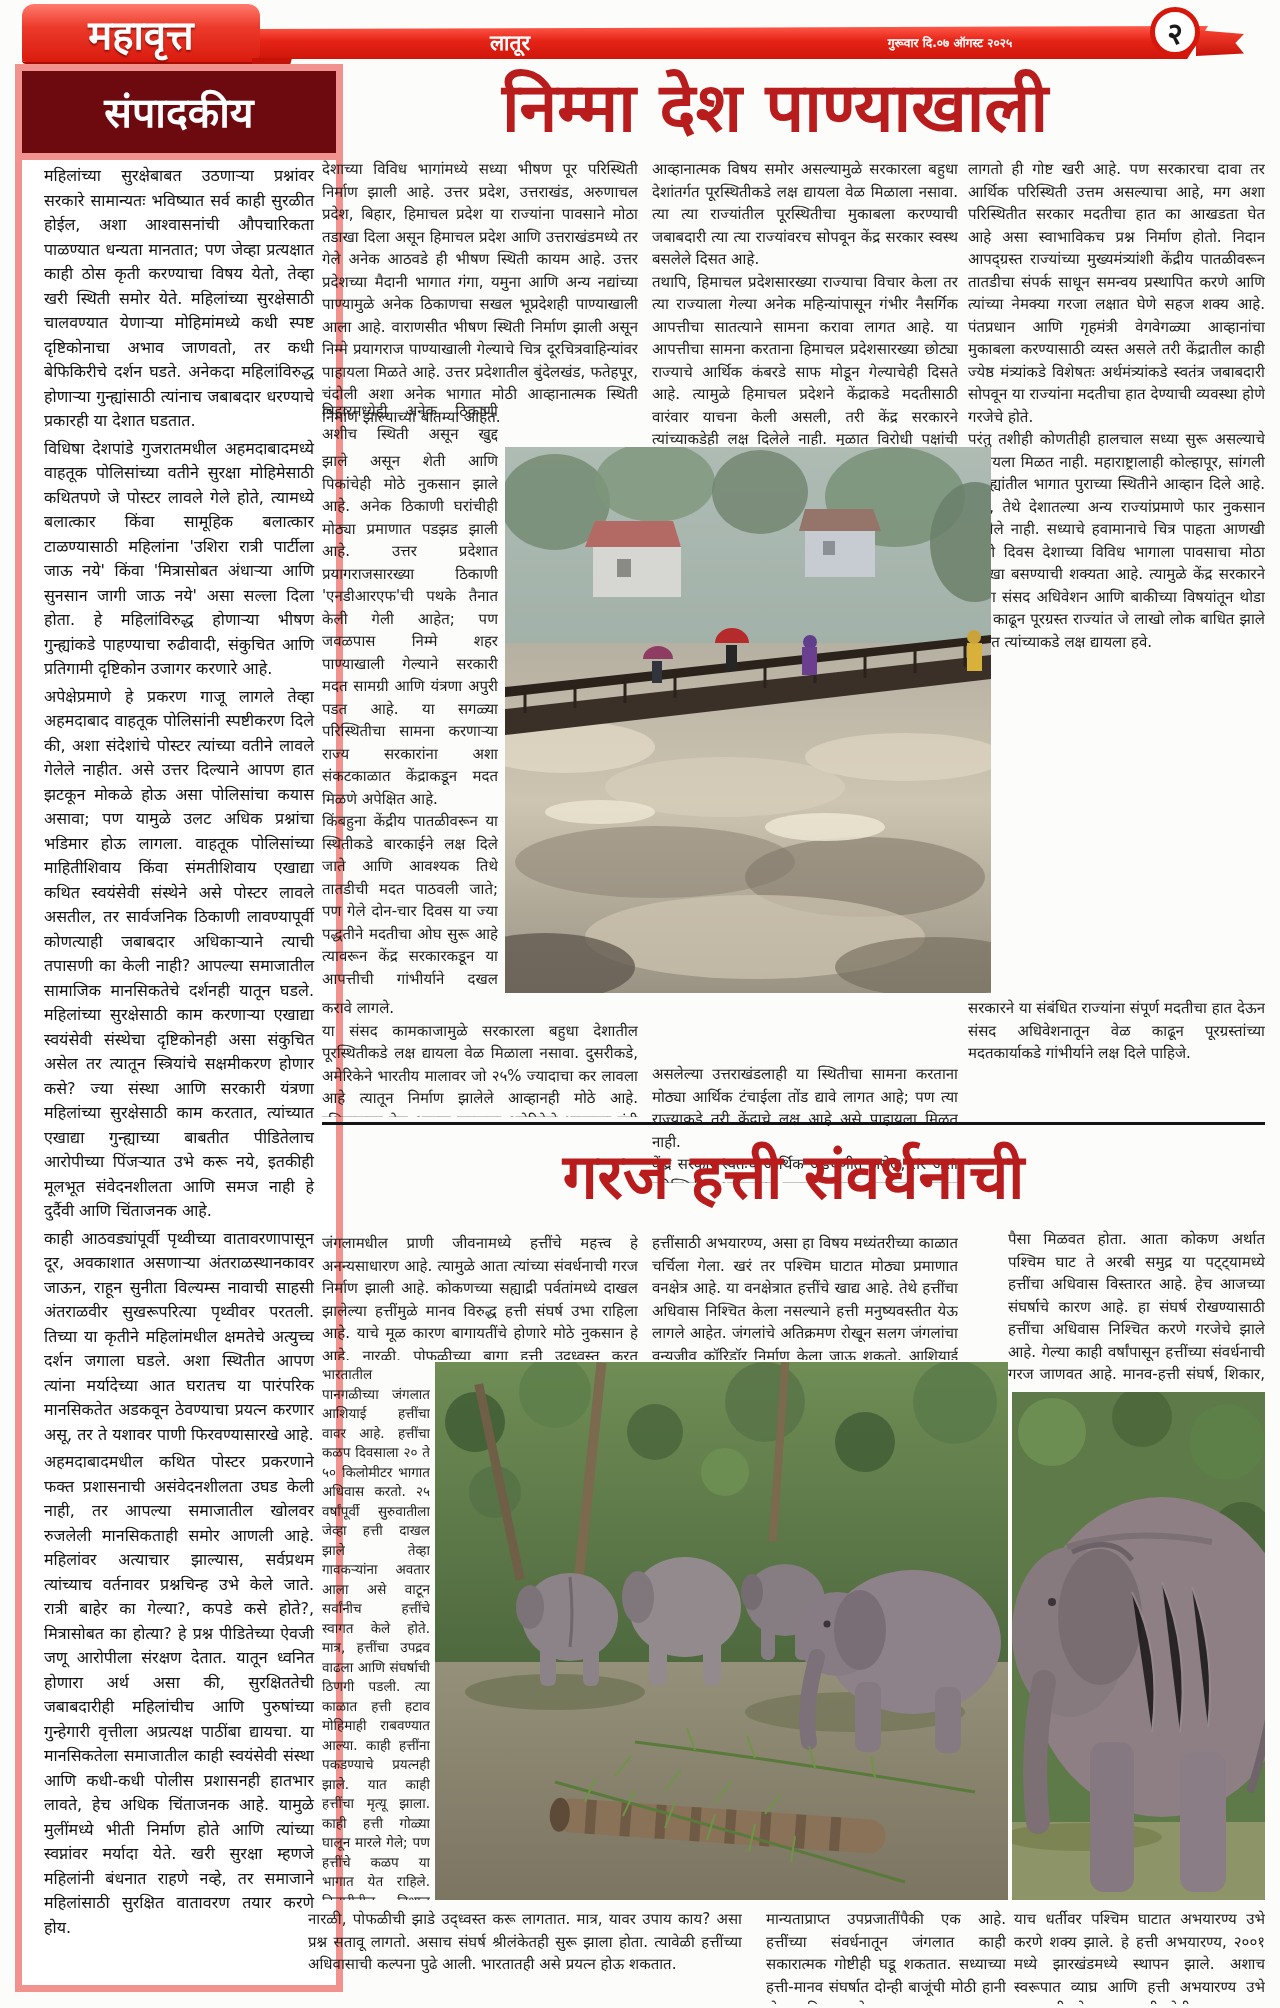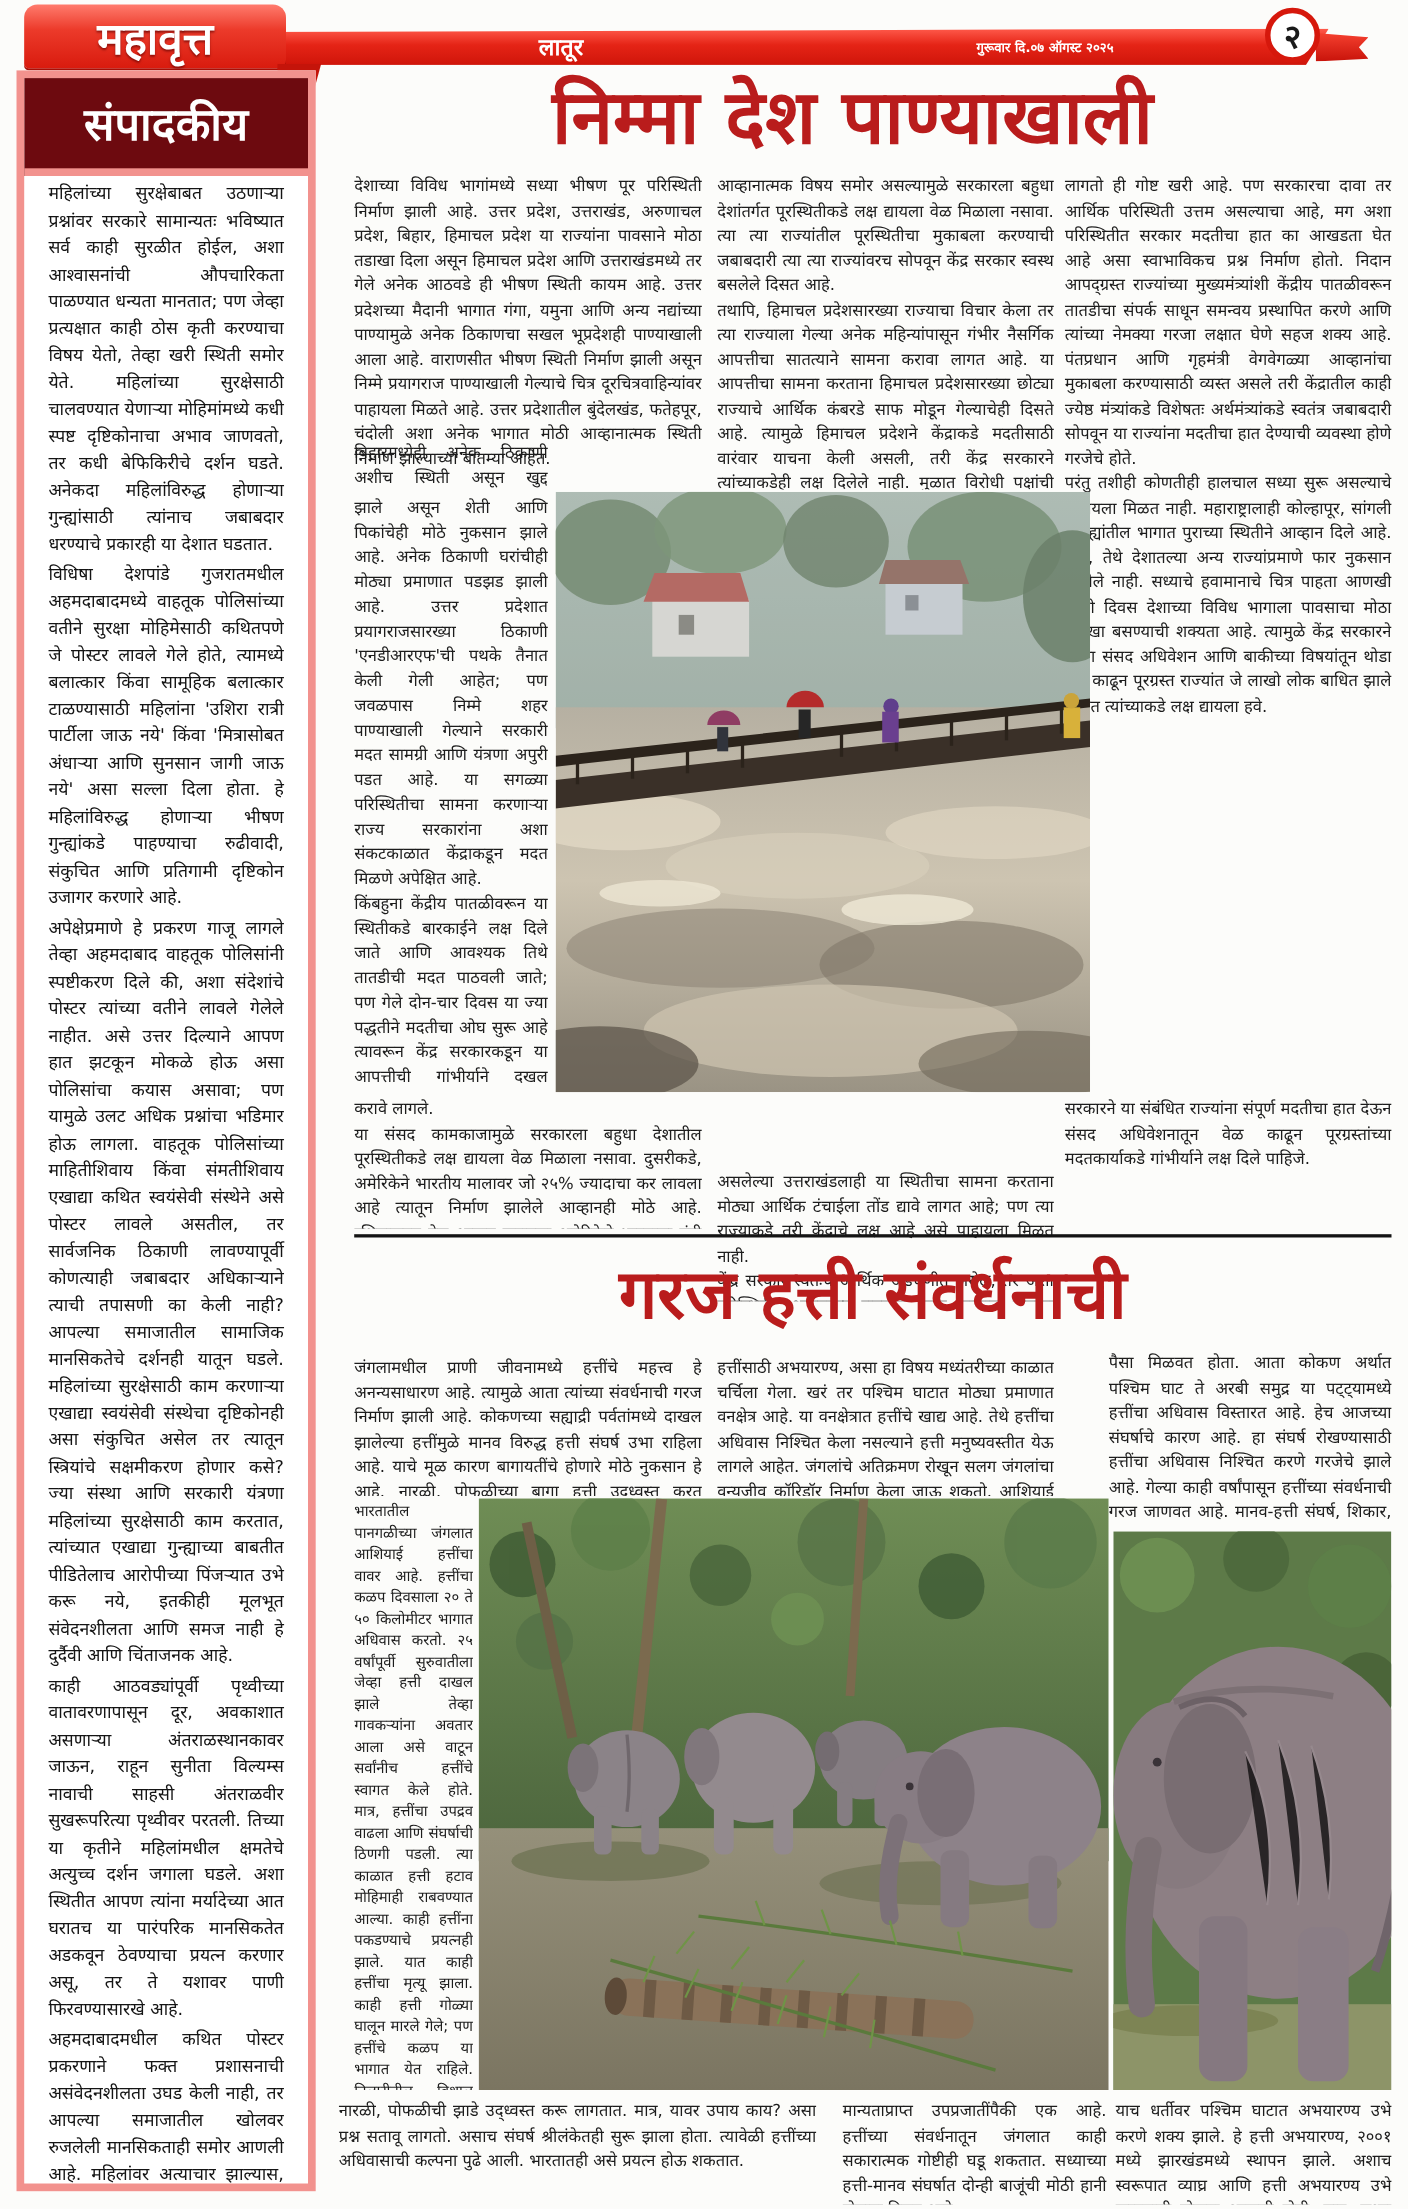--- a/index.html
+++ b/index.html
@@ -28,21 +28,21 @@
     clip-path:polygon(0 0,100% 0,55% 100%,0 35%);}
   .ribbon-city{left:400px;top:28px;width:220px;height:30px;color:#fff;
     font-size:21px;font-weight:bold;text-align:center;line-height:30px;}
   .ribbon-date{left:770px;top:28px;width:360px;height:30px;color:#fff;
     font-size:12px;font-weight:bold;text-align:center;line-height:30px;}
   .page-circle{left:1150px;top:7px;width:50px;height:50px;border-radius:50%;
     background:#fff;border:5px solid #d6180c;box-sizing:border-box;
     display:flex;align-items:center;justify-content:center;
     font-size:30px;font-weight:bold;color:#1a1a1a;}
   
-  .edit-box{left:15px;top:64px;width:272px;height:1928px;background:#fff;
+  .edit-box{left:15px;top:64px;width:328px;height:1928px;background:#fff;
     border:7px solid #f2928e;box-sizing:border-box;overflow:hidden;}
   .edit-header{background:#6d0a0f;color:#fff;font-size:41px;font-weight:bold;
     text-align:center;padding:12px 0 14px;border-bottom:7px solid #f2928e;}
   .edit-headline{font-size:29px;font-weight:bold;text-align:center;
     line-height:1.3;color:#0f0f0f;padding:14px 6px 8px;}
   .edit-body{padding:4px 11px 0;}
   .edit-body p{margin:0 11px 3px;font-size:16px;line-height:24.5px;
     text-align:justify;color:#141414;}
   .rule{background:#141414;height:3px;}
   

